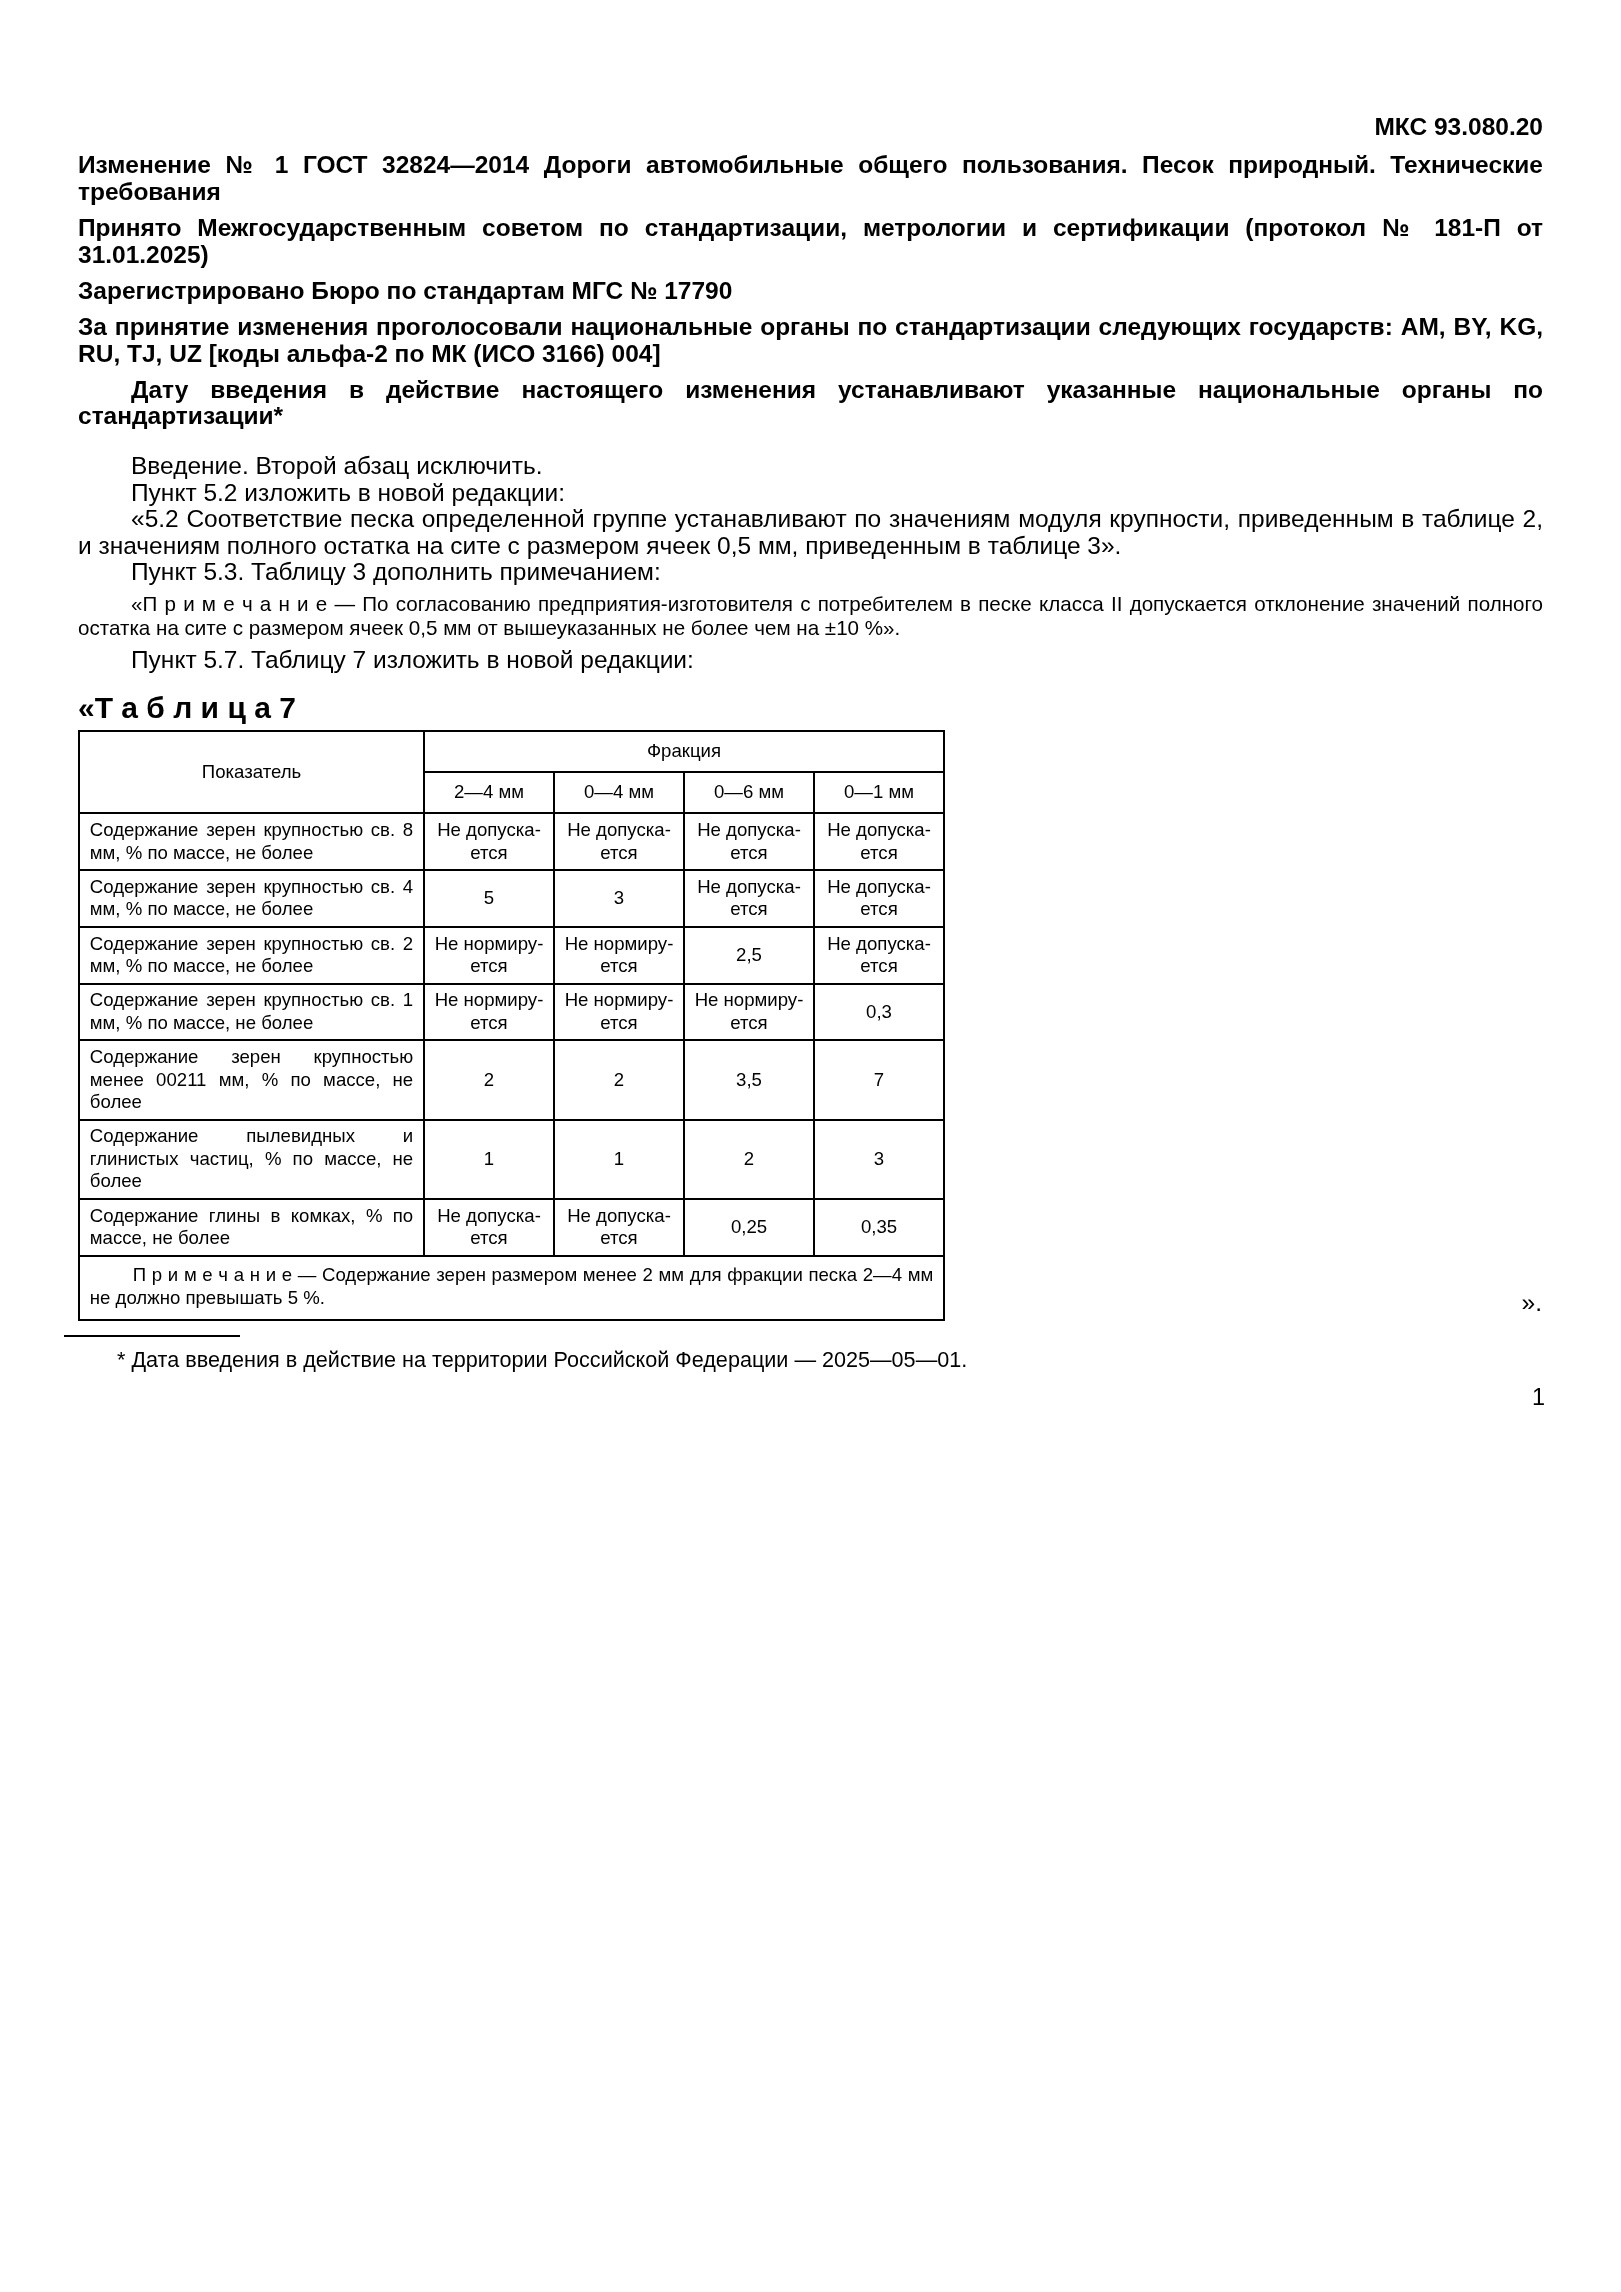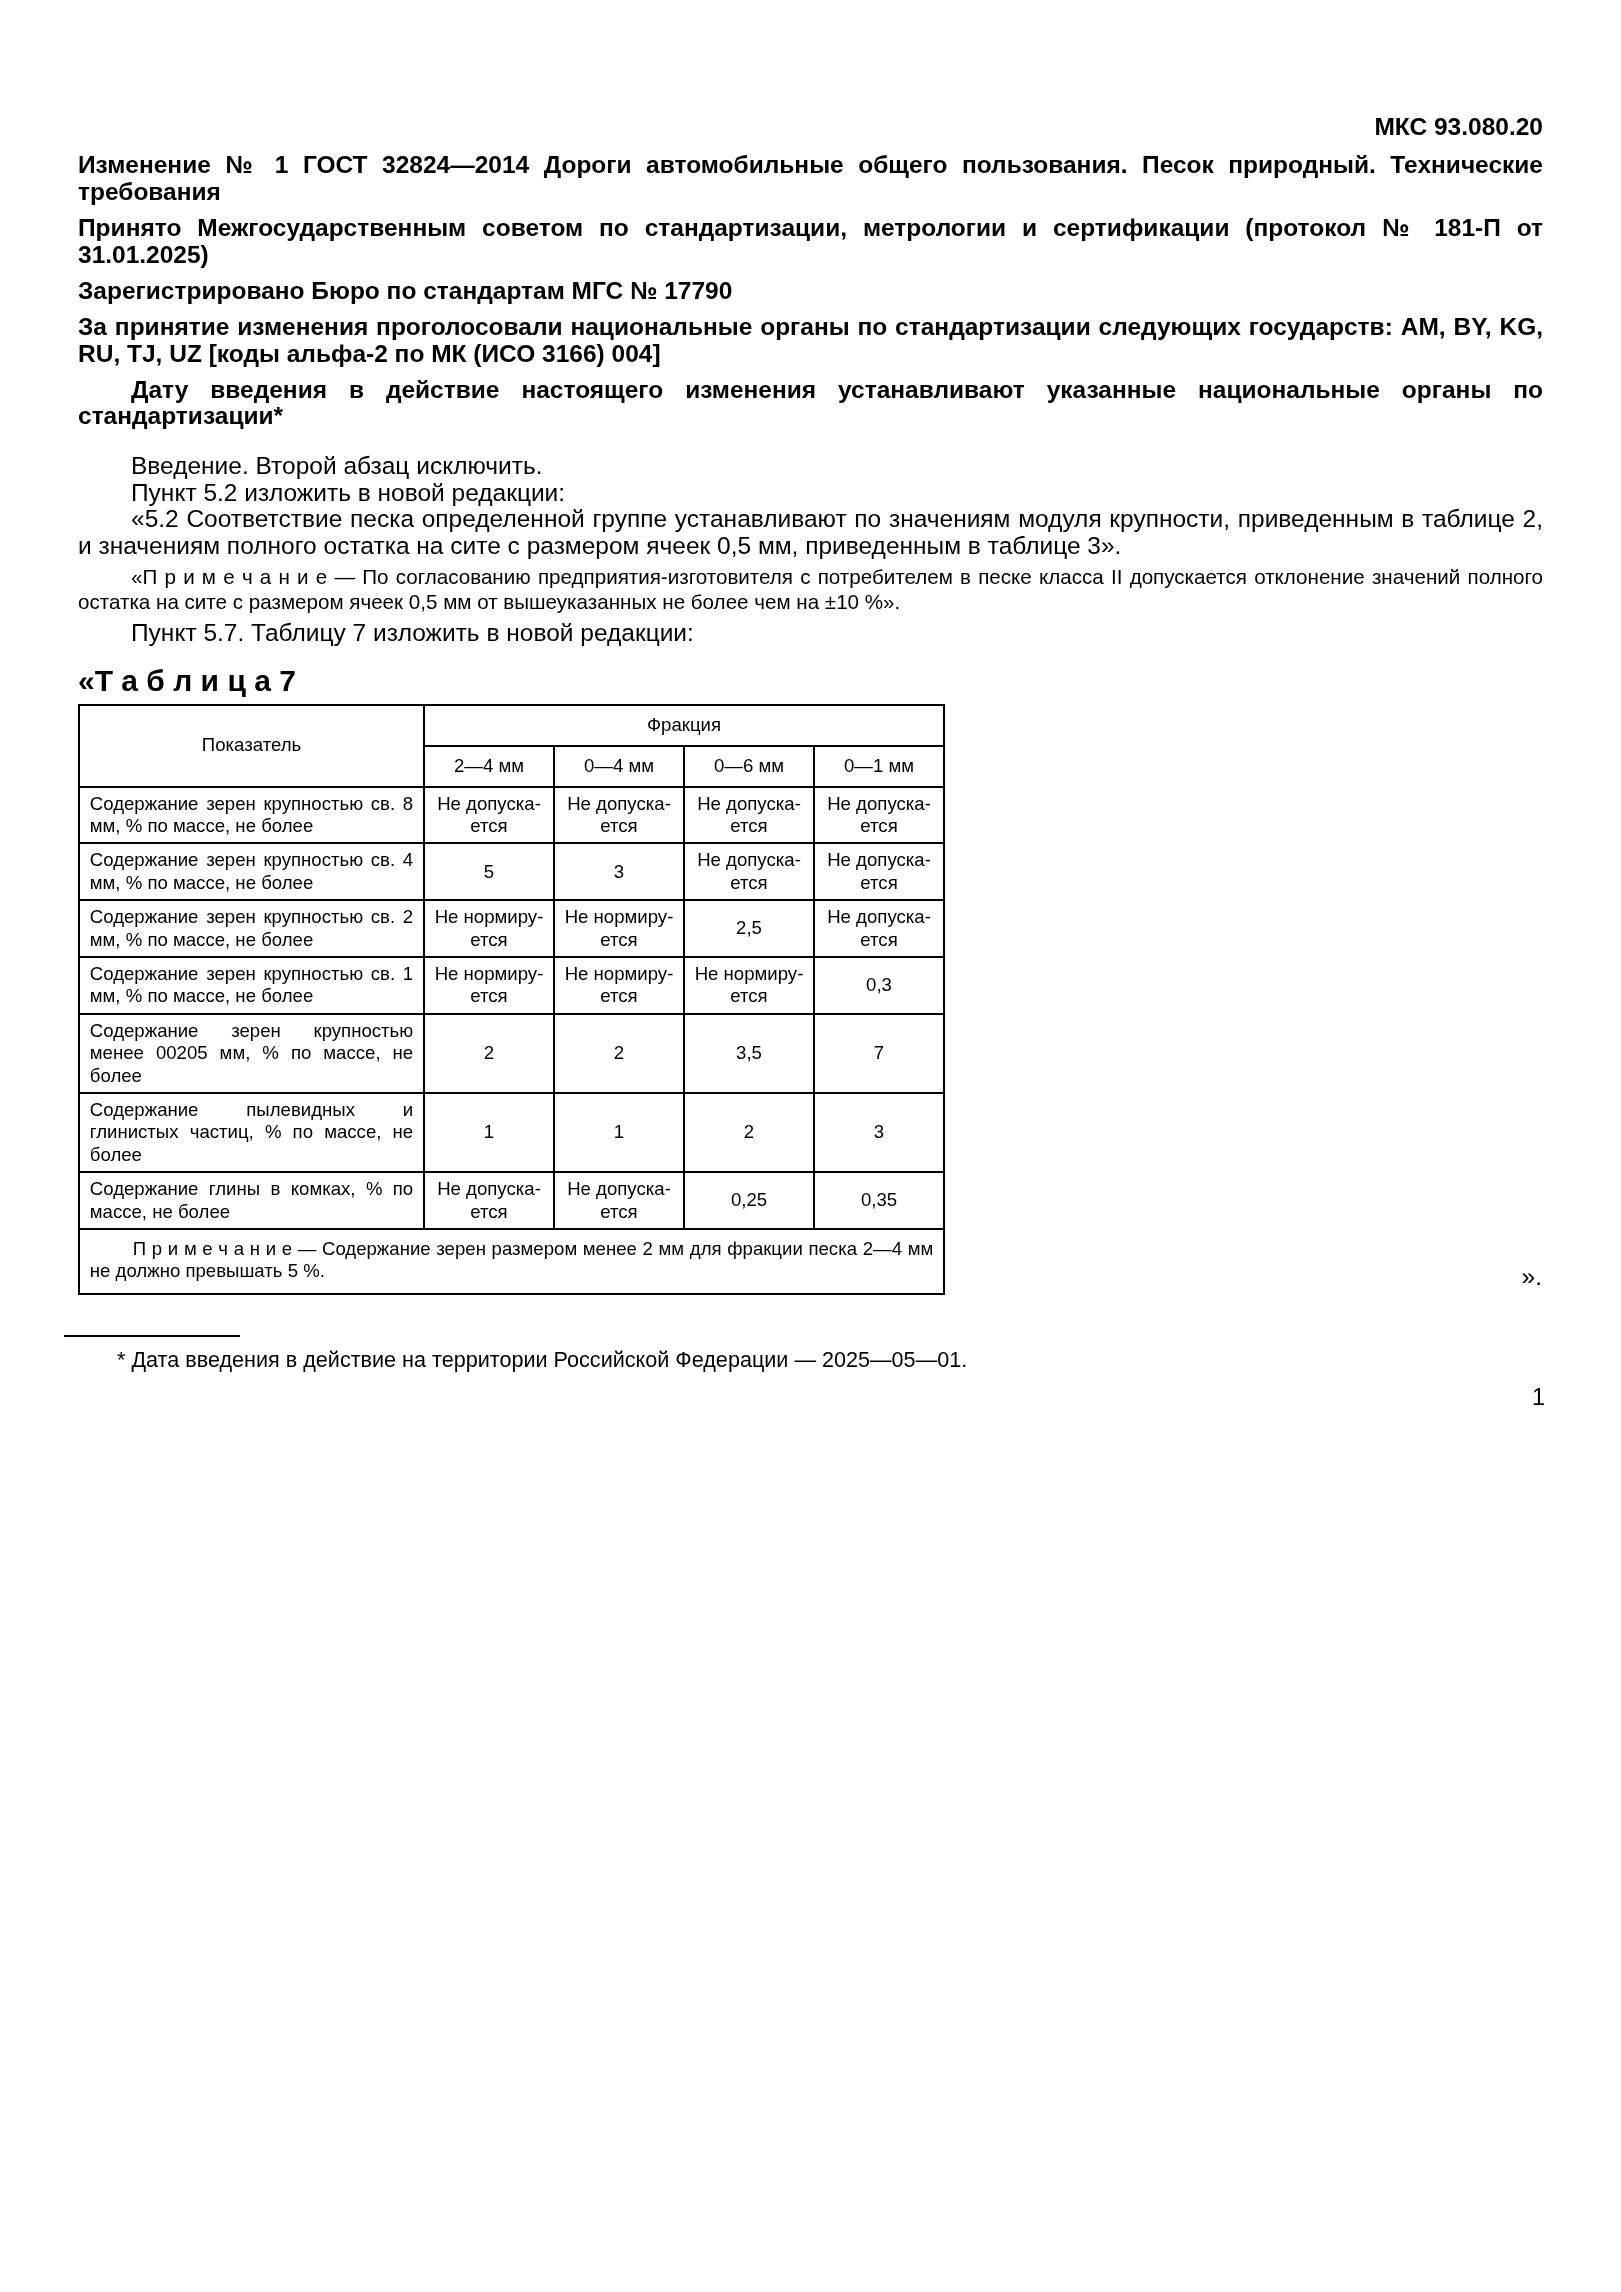--- a/index.html
+++ b/index.html
@@ -90,20 +90,21 @@
     <p class="bp">Изменение № 1 ГОСТ 32824—2014 Дороги автомобильные общего пользования. Песок природный. Технические требования</p>
     <p class="bp">Принято Межгосударственным советом по стандартизации, метрологии и сертификации (протокол № 181-П от 31.01.2025)</p>
     <p class="bp">Зарегистрировано Бюро по стандартам МГС № 17790</p>
     <p class="bp">За принятие изменения проголосовали национальные органы по стандартизации следующих государств: AM, BY, KG, RU, TJ, UZ [коды альфа-2 по МК (ИСО 3166) 004]</p>
     <p class="bp indented">Дату введения в действие настоящего изменения устанавливают указанные национальные органы по стандартизации*</p>
 
     <div class="section">
       <p class="rp">Введение. Второй абзац исключить.</p>
       <p class="rp">Пункт 5.2 изложить в новой редакции:</p>
       <p class="rp">«5.2 Соответствие песка определенной группе устанавливают по значениям модуля крупности, приведенным в таблице 2, и значениям полного остатка на сите с размером ячеек 0,5 мм, приведенным в таблице 3».</p>
+      <p class="rp">Пункт 5.3. Таблицу 3 дополнить примечанием:</p>
       <p class="small-note">«П р и м е ч а н и е — По согласованию предприятия-изготовителя с потребителем в песке класса II допускается отклонение значений полного остатка на сите с размером ячеек 0,5 мм от вышеуказанных не более чем на ±10 %».</p>
       <p class="rp">Пункт 5.7. Таблицу 7 изложить в новой редакции:</p>
     </div>
 
     <div class="tbl-caption">«Т а б л и ц а  7</div>
 
     <table class="t7">
       <colgroup>
         <col style="width:345px">
         <col style="width:130px">
@@ -158,21 +159,21 @@
           <td class="lbl">Содержание зерен крупностью св. 1 мм, % по массе, не более</td>
           <td class="val">Не нормиру-
 ется</td>
           <td class="val">Не нормиру-
 ется</td>
           <td class="val">Не нормиру-
 ется</td>
           <td class="val">0,3</td>
         </tr>
         <tr>
-          <td class="lbl">Содержание зерен крупностью менее 00205 мм, % по массе, не более</td>
+          <td class="lbl">Содержание зерен крупностью менее 00211 мм, % по массе, не более</td>
           <td class="val">2</td>
           <td class="val">2</td>
           <td class="val">3,5</td>
           <td class="val">7</td>
         </tr>
         <tr>
           <td class="lbl">Содержание пылевидных и глинистых частиц, % по массе, не более</td>
           <td class="val">1</td>
           <td class="val">1</td>
           <td class="val">2</td>

